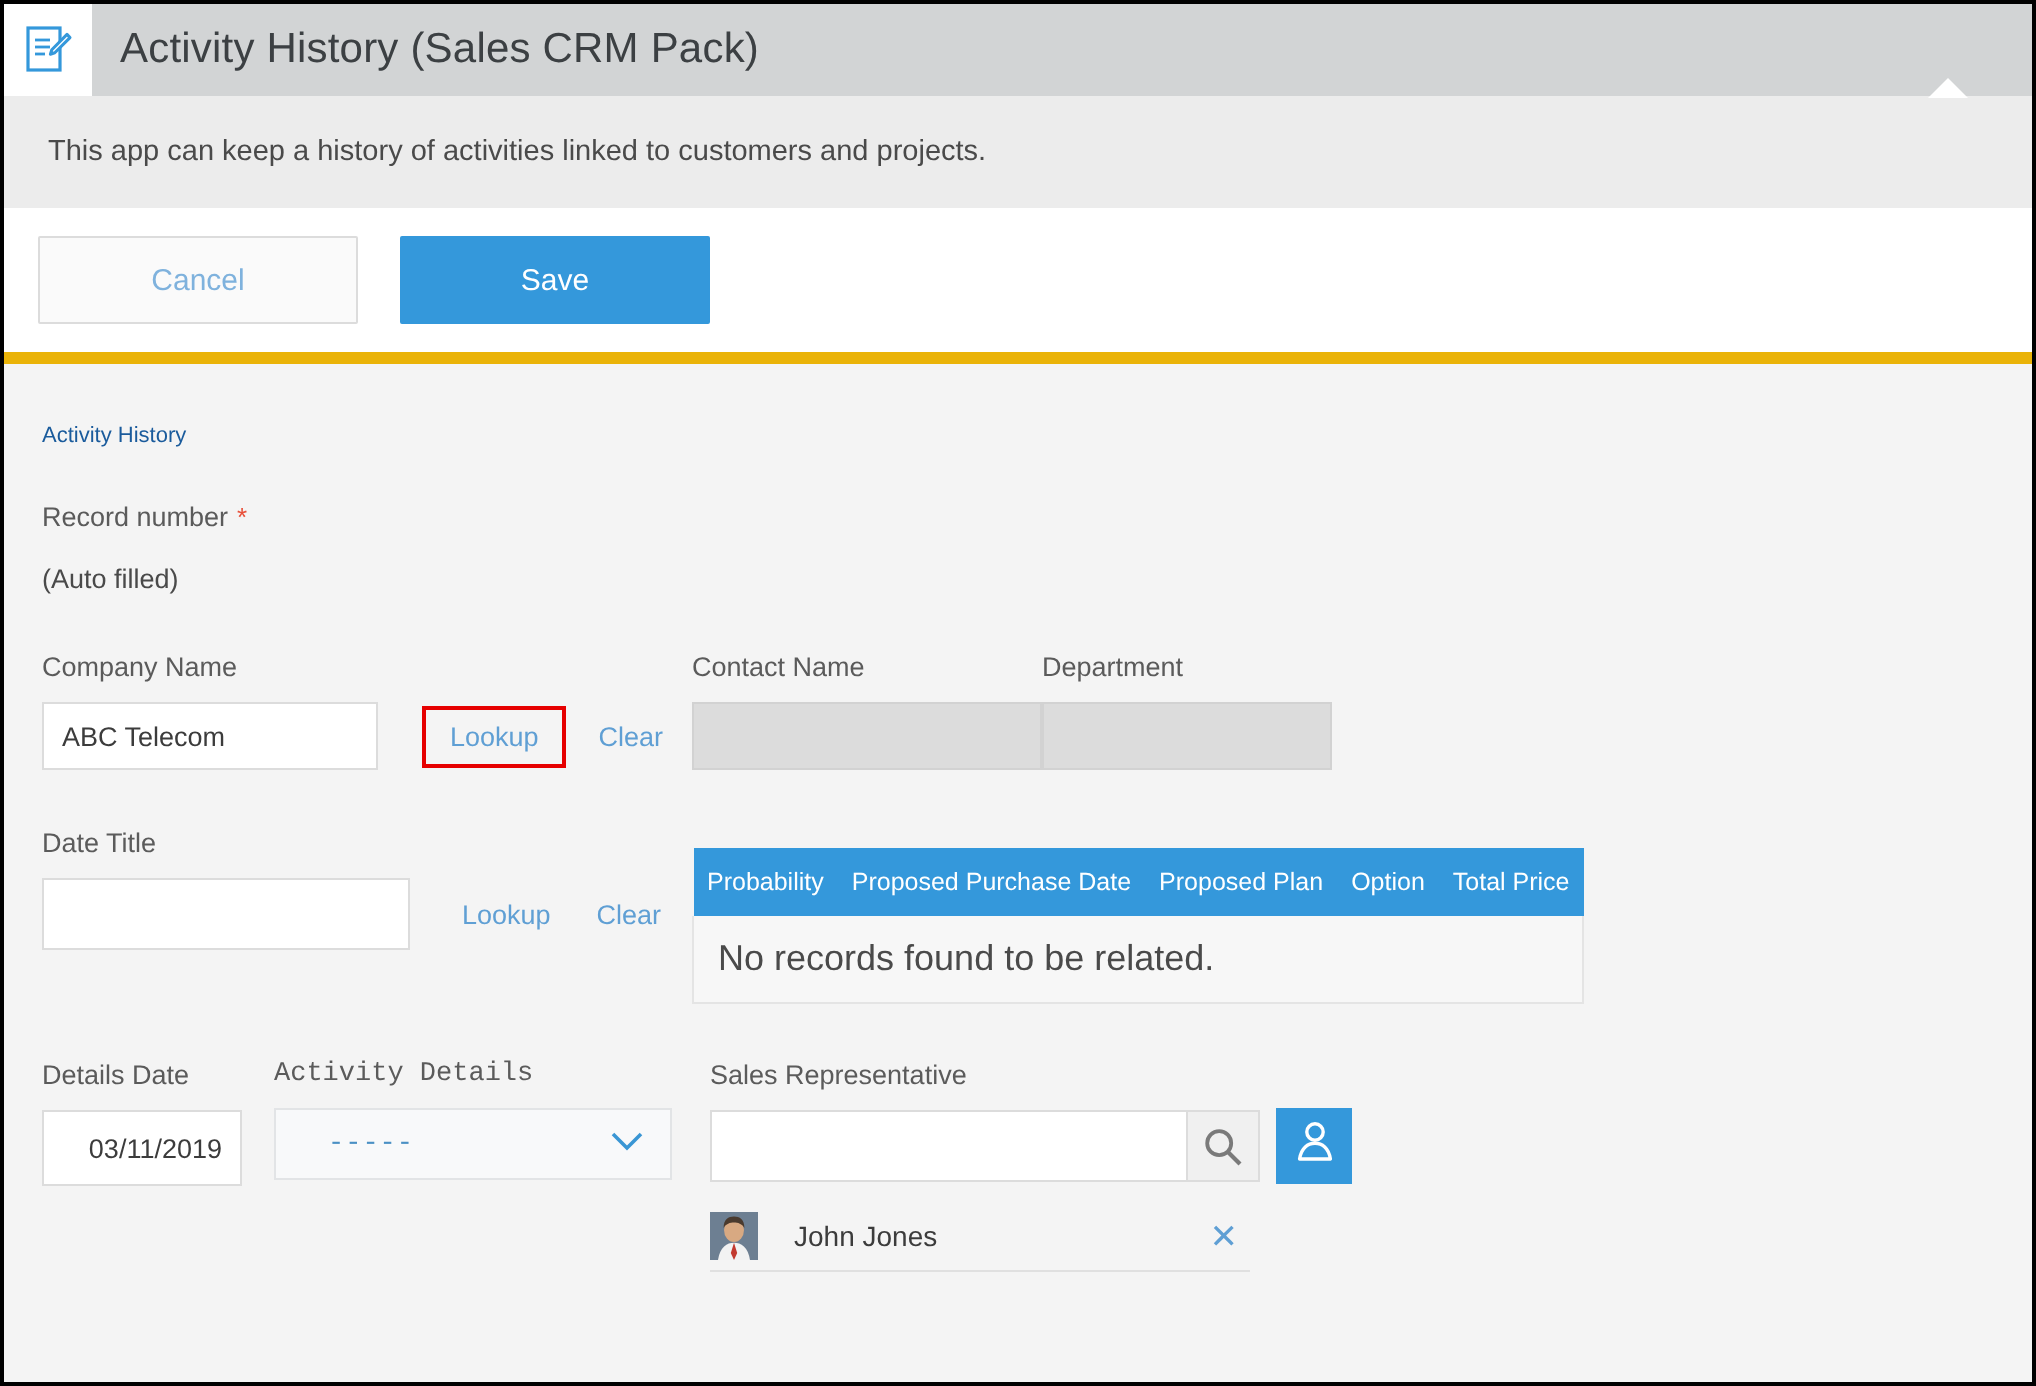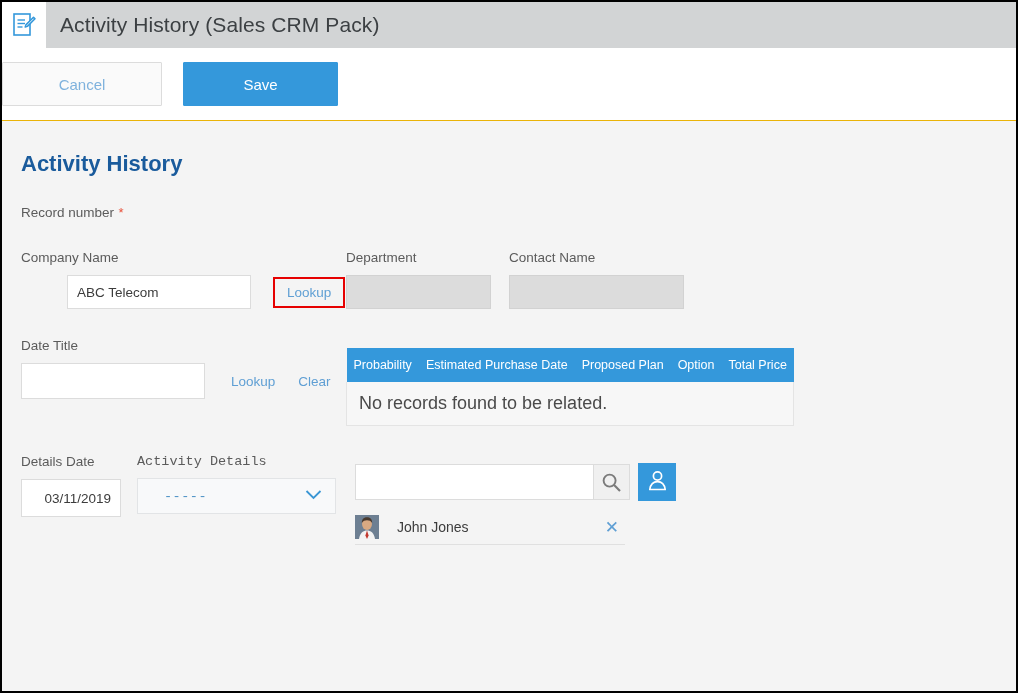--- a/index.html
+++ b/index.html
@@ -157,22 +157,23 @@
     border-right: 10px solid transparent;
     border-bottom: 10px solid #ffffff;
   }
 
   
   .action-bar {
     height: 72px;
     background: #ffffff;
     display: flex;
     align-items: center;
+    padding-left: 17px;
     gap: 21px;
-    border-bottom: 1px solid #eab308;
+    border-bottom: 6px solid #eab308;
   }
   .btn {
     height: 44px;
     font-size: 15px;
     cursor: pointer;
     border-radius: 1px;
     display: flex;
     align-items: center;
     justify-content: center;
     box-sizing: border-box;
@@ -191,22 +192,22 @@
   }
 
   
   .form-area {
     background: #f4f4f4;
     height: 100%;
     padding: 0 0 0 19px;
     box-sizing: border-box;
   }
   .form-title {
-    font-size: 22px;
-    font-weight: bold;
+    font-size: 11px;
+    font-weight: normal;
     color: #1a5b9c;
     padding-top: 30px;
   }
   .field-label {
     font-size: 13.5px;
     color: #5b5b5b;
   }
   .req-star {
     color: #e8503a;
     font-size: 13px;
@@ -376,80 +377,85 @@
         <line x1="6.5" y1="15" x2="11.5" y2="15" stroke="#3498db" stroke-width="1.4"></line>
         <path d="M22.5 5.2 L24 6.8 L16.4 14.4 L14.2 15.1 L14.9 12.9 Z" fill="#ffffff" stroke="#3498db" stroke-width="1.5" stroke-linejoin="round"></path>
       </svg>
     </div>
     <div class="title-area">
       <span class="title-text">Activity History (Sales CRM Pack)</span>
     </div>
   </div>
 
 
+  <div class="info-strip">
+    <div class="info-strip-arrow"></div>
+    <span>This app can keep a history of activities linked to customers and projects.</span>
+  </div>
 
   <div class="action-bar">
     <div class="btn btn-cancel">Cancel</div>
     <div class="btn btn-save">Save</div>
   </div>
 
   <div class="form-area">
 
     <div class="form-title">Activity History</div>
 
     <div style="margin-top:26px;">
       <span class="field-label">Record number</span>
       <span class="req-star">*</span>
+      <div class="auto-filled">(Auto filled)</div>
     </div>
 
     <div class="row" style="margin-top:29px;">
 
       <div style="width:325px;">
         <div class="field-label">Company Name</div>
         <div class="row" style="margin-top:10px; align-items:center;">
-          <input class="text-input" style="width: 184px; margin-left: 46px;" value="ABC Telecom">
+          <input class="text-input" style="width: 168px;" value="ABC Telecom">
           <div class="highlight-box" style="margin-left:22px;">
             <span class="link-btn">Lookup</span>
           </div>
           <span class="link-btn" style="margin-left:14px;">Clear</span>
         </div>
       </div>
 
+      <div>
+        <div class="field-label">Contact Name</div>
+        <div style="margin-top:10px;">
+          <input class="text-input disabled" style="width: 175px;" disabled="" value="">
+        </div>
+      </div>
+
       <div style="width:163px;">
         <div class="field-label">Department</div>
         <div style="margin-top:10px;">
           <input class="text-input disabled" style="width: 145px;" disabled="" value="">
-        </div>
-      </div>
-
-      <div>
-        <div class="field-label">Contact Name</div>
-        <div style="margin-top:10px;">
-          <input class="text-input disabled" style="width: 175px;" disabled="" value="">
         </div>
       </div>
     </div>
 
     <div class="row" style="margin-top:29px;">
 
       <div style="width:325px;">
         <div class="field-label">Date Title</div>
         <div class="row" style="margin-top:10px; align-items:center;">
           <input class="text-input" style="width: 184px; height: 36px;" value="">
           <span class="link-btn" style="margin-left:24px;">Lookup</span>
           <span class="link-btn" style="margin-left:19px;">Clear</span>
         </div>
       </div>
 
       <div>
         <table class="lead-table" style="margin-top:10px;">
           <thead>
             <tr>
               <th>Probability</th>
-              <th>Estimated Purchase Date</th>
+              <th>Proposed Purchase Date</th>
               <th>Proposed Plan</th>
               <th>Option</th>
               <th>Total Price</th>
             </tr>
           </thead>
           <tbody>
             <tr>
               <td colspan="5">No records found to be related.</td>
             </tr>
           </tbody>
@@ -472,20 +478,21 @@
           <span class="select-value">-----</span>
           <span>
             <svg width="17" height="11" viewBox="0 0 17 11" aria-hidden="true">
               <polyline points="1.5,2 8.5,9 15.5,2" fill="none" stroke="#3a96d4" stroke-width="1.8"></polyline>
             </svg>
           </span>
         </div>
       </div>
 
       <div>
+        <div class="field-label">Sales Representative</div>
         <div class="row" style="margin-top:9px; align-items:center;">
           <div class="search-wrap">
             <input class="search-input" value="" style="">
             <div class="search-icon-btn">
               <svg width="21" height="21" viewBox="0 0 21 21" aria-hidden="true">
                 <circle cx="8.6" cy="8.6" r="6" fill="none" stroke="#7a7a7a" stroke-width="1.9"></circle>
                 <line x1="13.1" y1="13.1" x2="19" y2="19" stroke="#7a7a7a" stroke-width="2.1"></line>
               </svg>
             </div>
           </div>

